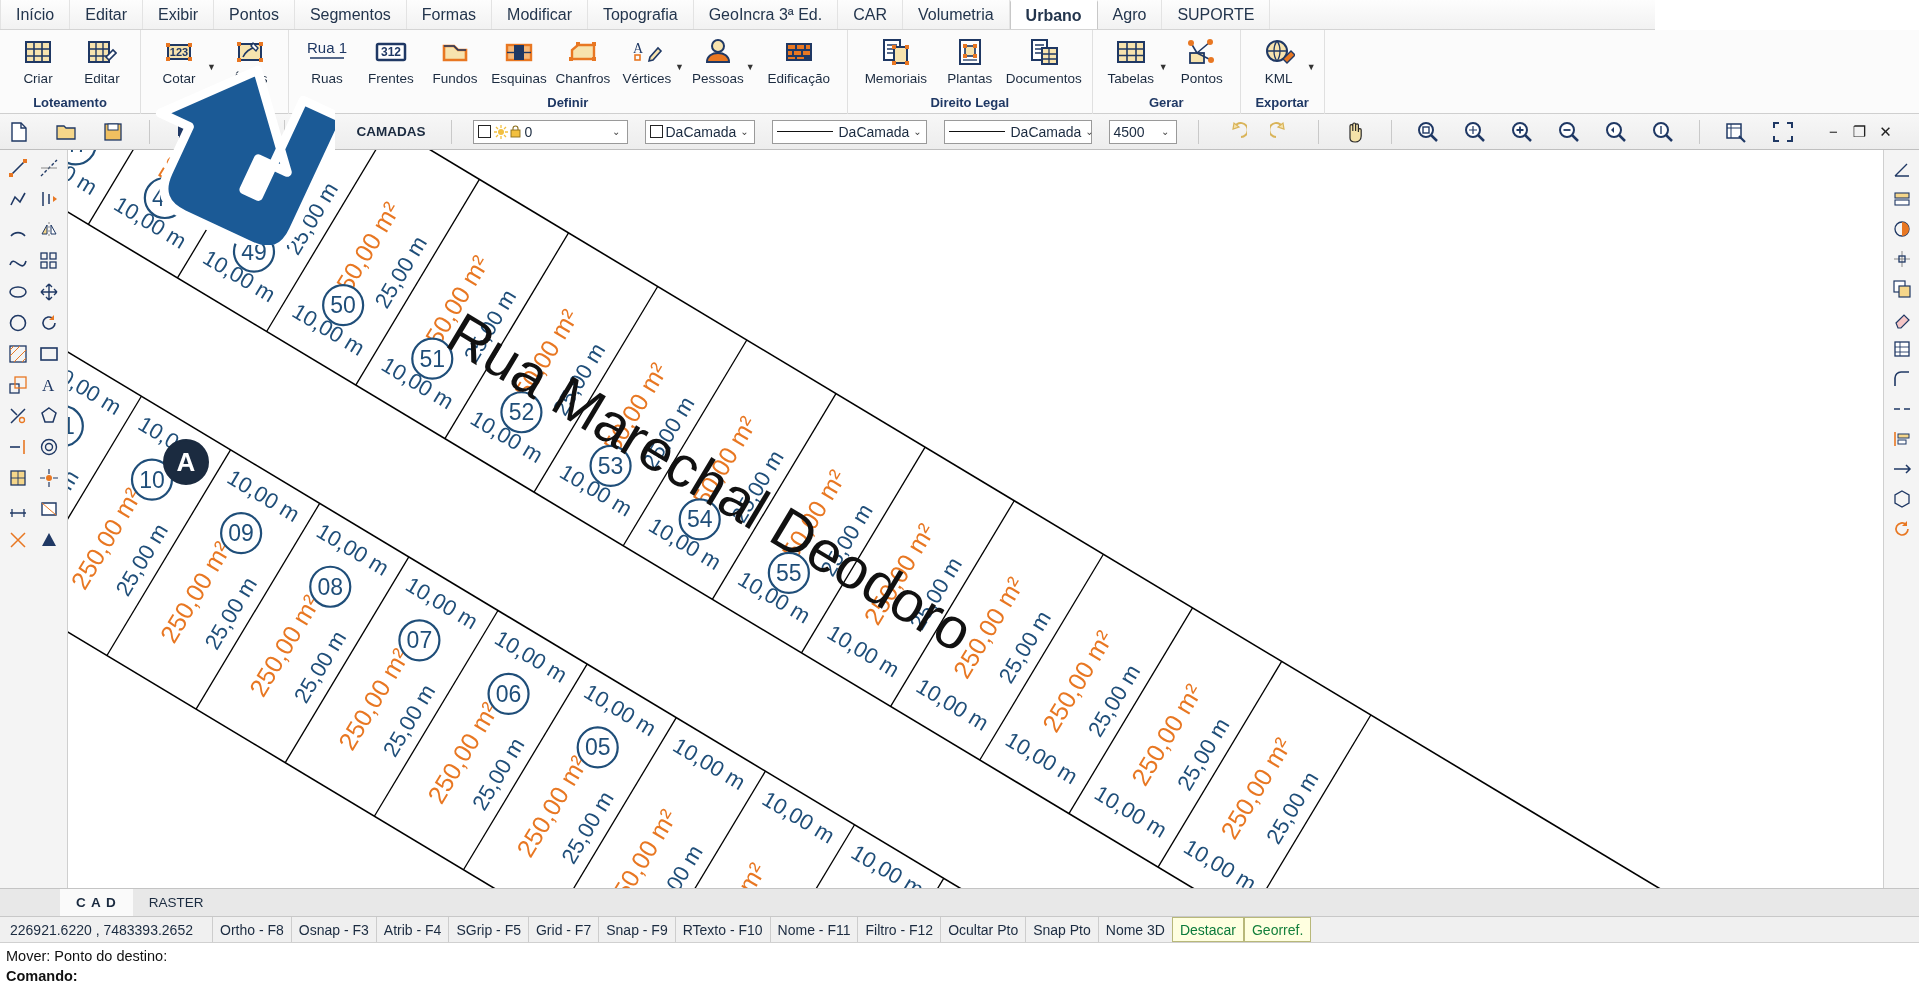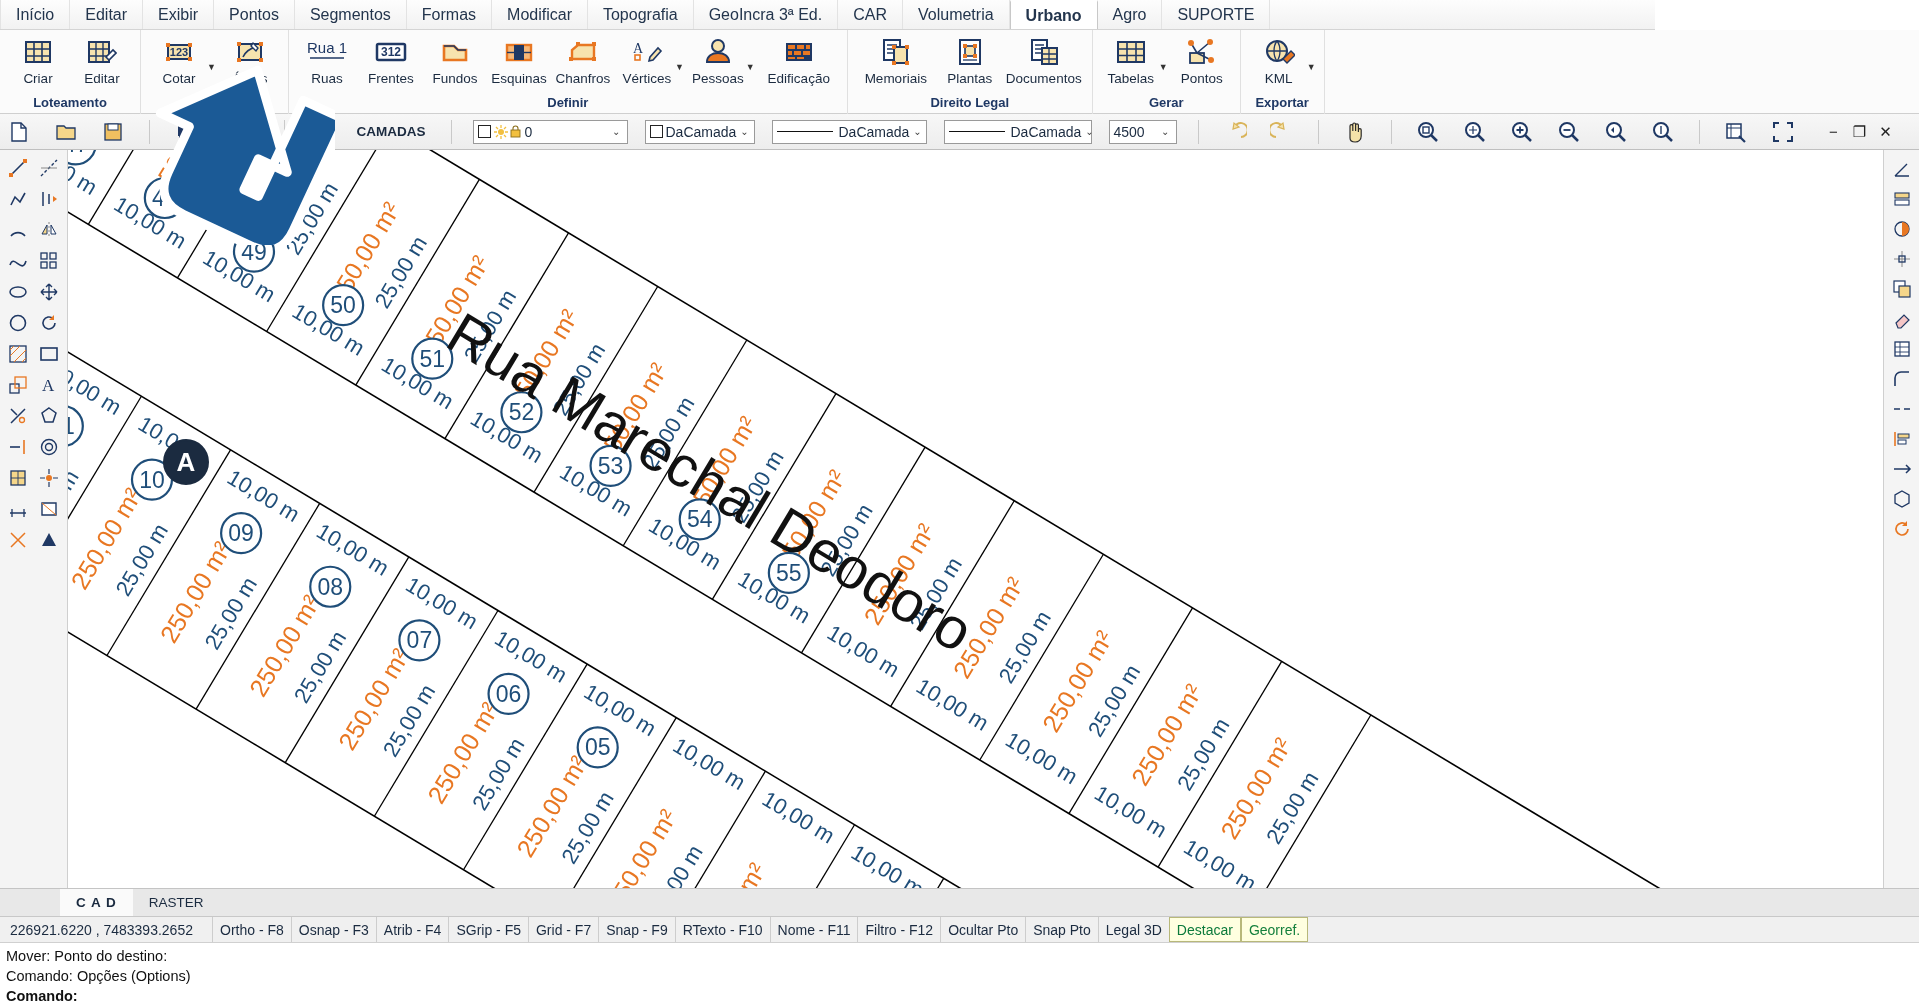--- a/index.html
+++ b/index.html
@@ -1031,25 +1031,24 @@
         <div class="stog">Osnap - F3</div>
         <div class="stog">Atrib - F4</div>
         <div class="stog">SGrip - F5</div>
         <div class="stog">Grid - F7</div>
         <div class="stog">Snap - F9</div>
         <div class="stog">RTexto - F10</div>
         <div class="stog">Nome - F11</div>
         <div class="stog">Filtro - F12</div>
         <div class="stog">Ocultar Pto</div>
         <div class="stog">Snap Pto</div>
-        <div class="stog">Legal 3D</div>
+        <div class="stog">Nome 3D</div>
         <div class="stog on">Destacar</div>
         <div class="stog on2">Georref.</div>
       </div>
   </div>
 
   <div class="cmdarea" id="cmdarea">
       <div class="cmdline">Mover: Ponto do destino:</div>
-      <div class="cmdline">Comando: Opções (Options)</div>
       <div class="cmdline bold">Comando:</div>
     </div>
 
 </div>
 
 </body></html>

